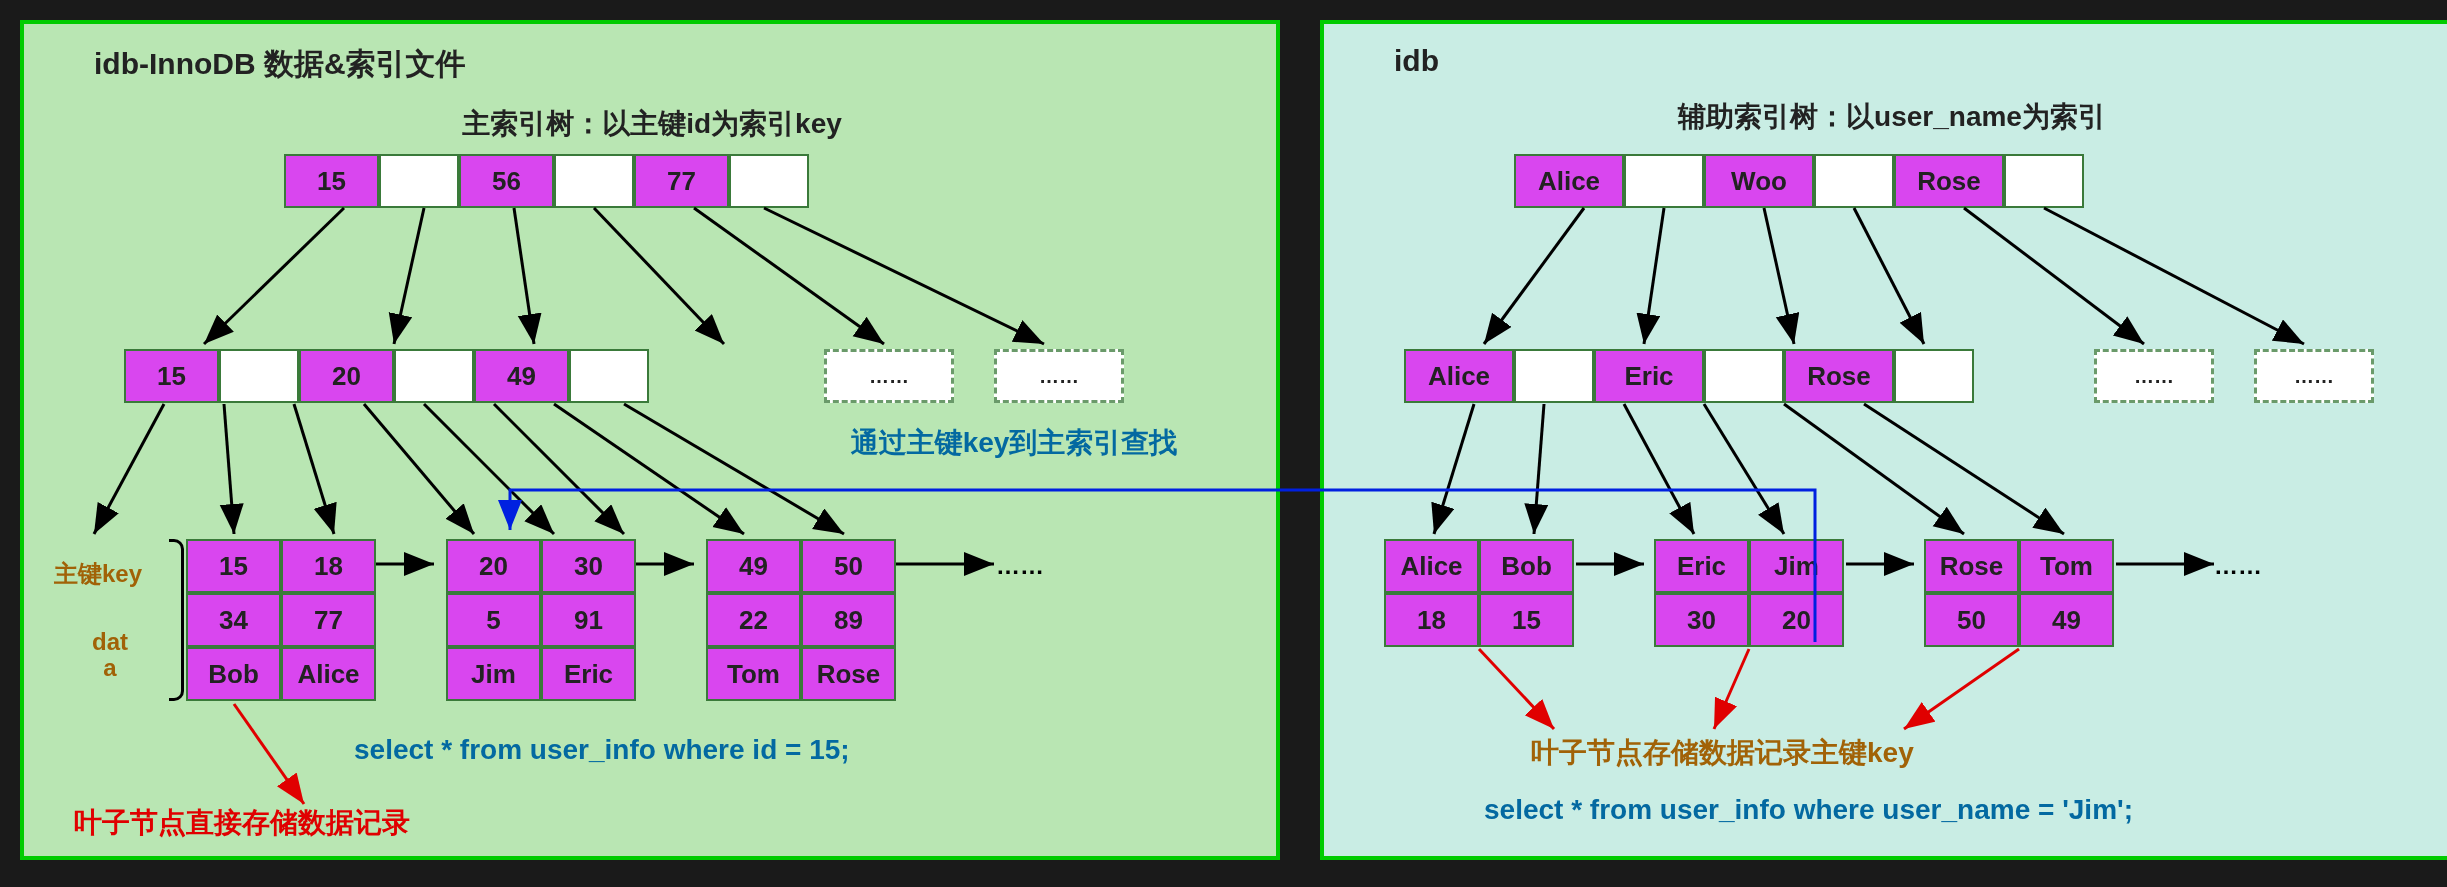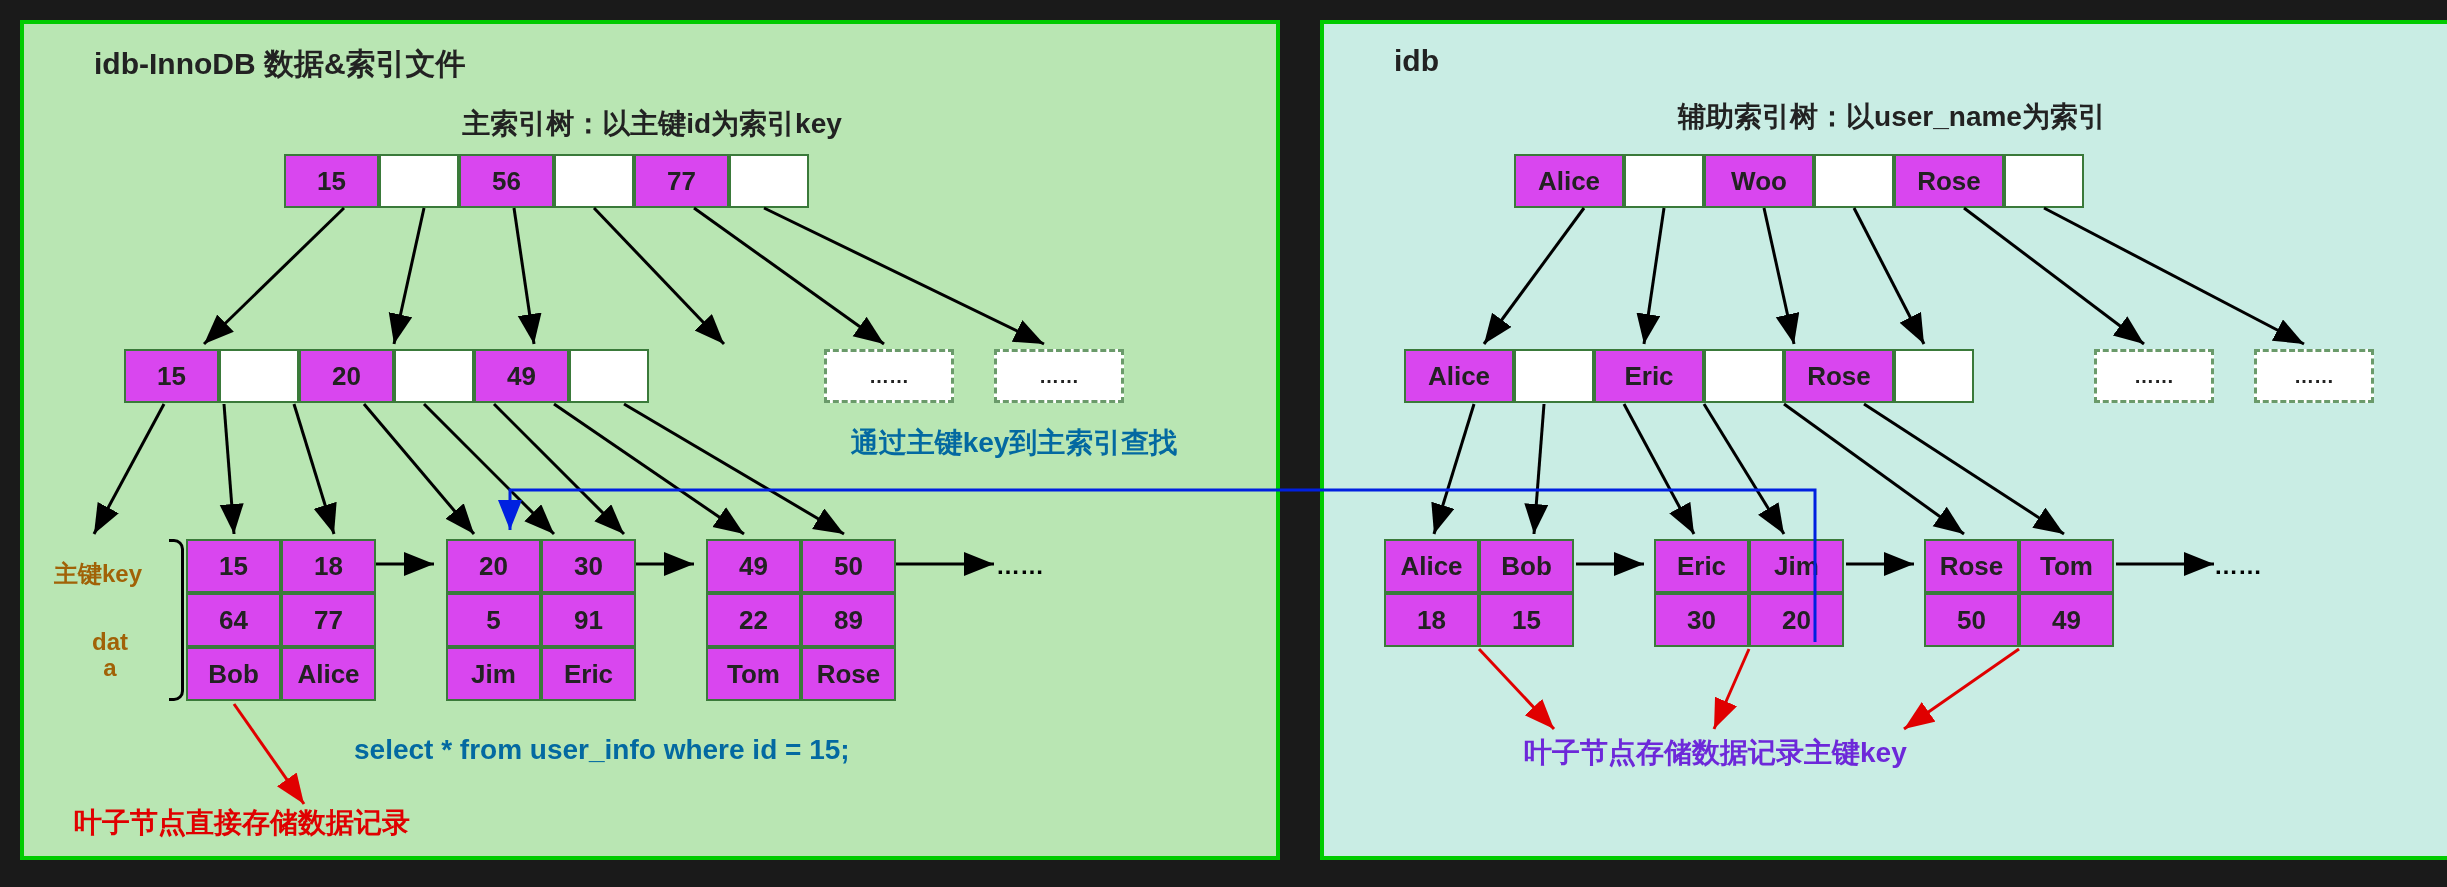--- a/index.html
+++ b/index.html
@@ -90,21 +90,21 @@
   .brace-bot { bottom: 0; border-bottom: 3px solid #000; border-bottom-right-radius: 10px; }
   .ellipsis {
     font-size: 24px;
     font-weight: bold;
     line-height: 54px;
   }
   .red-text { color: #e00000; font-weight: bold; font-size: 28px; }
   .blue-text { color: #0369a1; font-weight: bold; font-size: 28px; }
   .abs { position: absolute; }
   svg.arrows { position: absolute; top: 0; left: 0; pointer-events: none; }
-  .purple-text { color: #6d28d9; font-weight: bold; font-size: 28px; }
+  .purple-text { color: #a16207; font-weight: bold; font-size: 28px; margin-left: 7px; }
 </style>
 </head>
 <body>
 
 <div class="container">
 
   <div class="panel panel-left">
     <div class="panel-title">idb-InnoDB 数据&amp;索引文件</div>
     <div class="tree-title">主索引树：以主键id为索引key</div>
 
@@ -141,21 +141,21 @@
             <div class="brace-bot"></div>
           </div>
       </div>
 
       <div class="leaf-block" style="margin-left:12px;">
         <div class="cell-row">
             <div class="cell grey w95">15</div>
             <div class="cell grey w95">18</div>
           </div>
         <div class="cell-row">
-            <div class="cell grey w95">64</div>
+            <div class="cell grey w95">34</div>
             <div class="cell grey w95">77</div>
           </div>
         <div class="cell-row">
             <div class="cell grey w95">Bob</div>
             <div class="cell grey w95">Alice</div>
           </div>
       </div>
 
       <div style="width:70px;"></div>
 
@@ -291,20 +291,21 @@
         <div class="cell-row">
             <div class="cell grey w95">50</div>
             <div class="cell grey w95">49</div>
           </div>
       </div>
       <div style="width:100px;"></div>
       <div class="ellipsis">……</div>
     </div>
 
     <div class="purple-text abs" style="left:200px; top:710px;">叶子节点存储数据记录主键key</div>
+    <div class="blue-text abs" style="left:160px; top:770px;">select  * from user_info  where user_name = 'Jim';</div>
 
     <svg class="arrows" width="1140" height="840">
       <defs>
         <marker id="arr-b2" markerWidth="12" markerHeight="12" refX="10" refY="4" orient="auto">
             <path d="M0,0 L10,4 L0,8 Z" fill="#000"></path>
           </marker>
         <marker id="arr-r2" markerWidth="12" markerHeight="12" refX="10" refY="4" orient="auto">
             <path d="M0,0 L10,4 L0,8 Z" fill="#e00000"></path>
           </marker>
       </defs>

